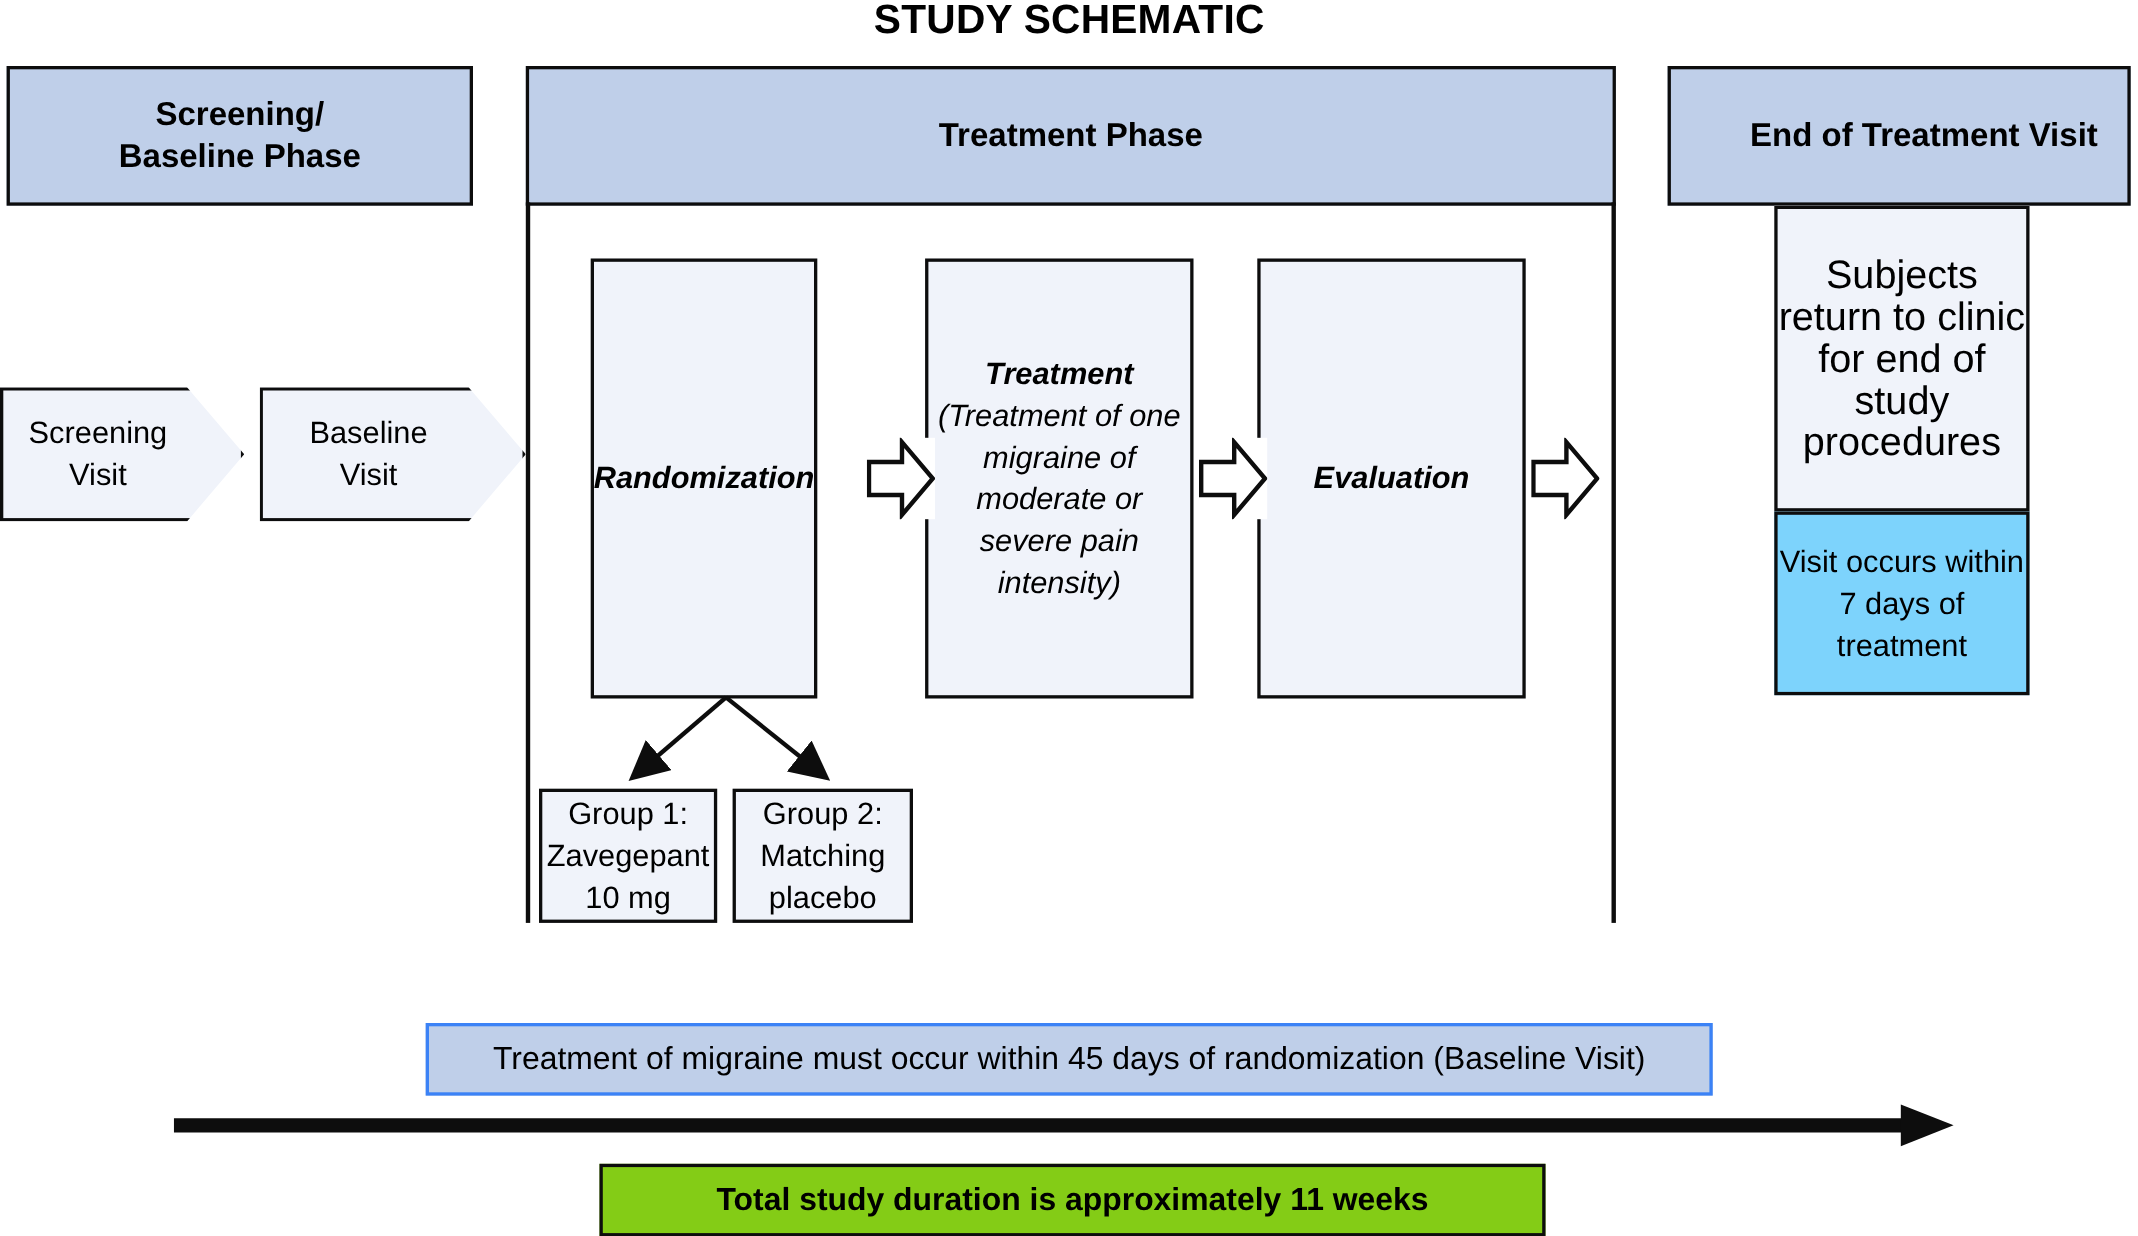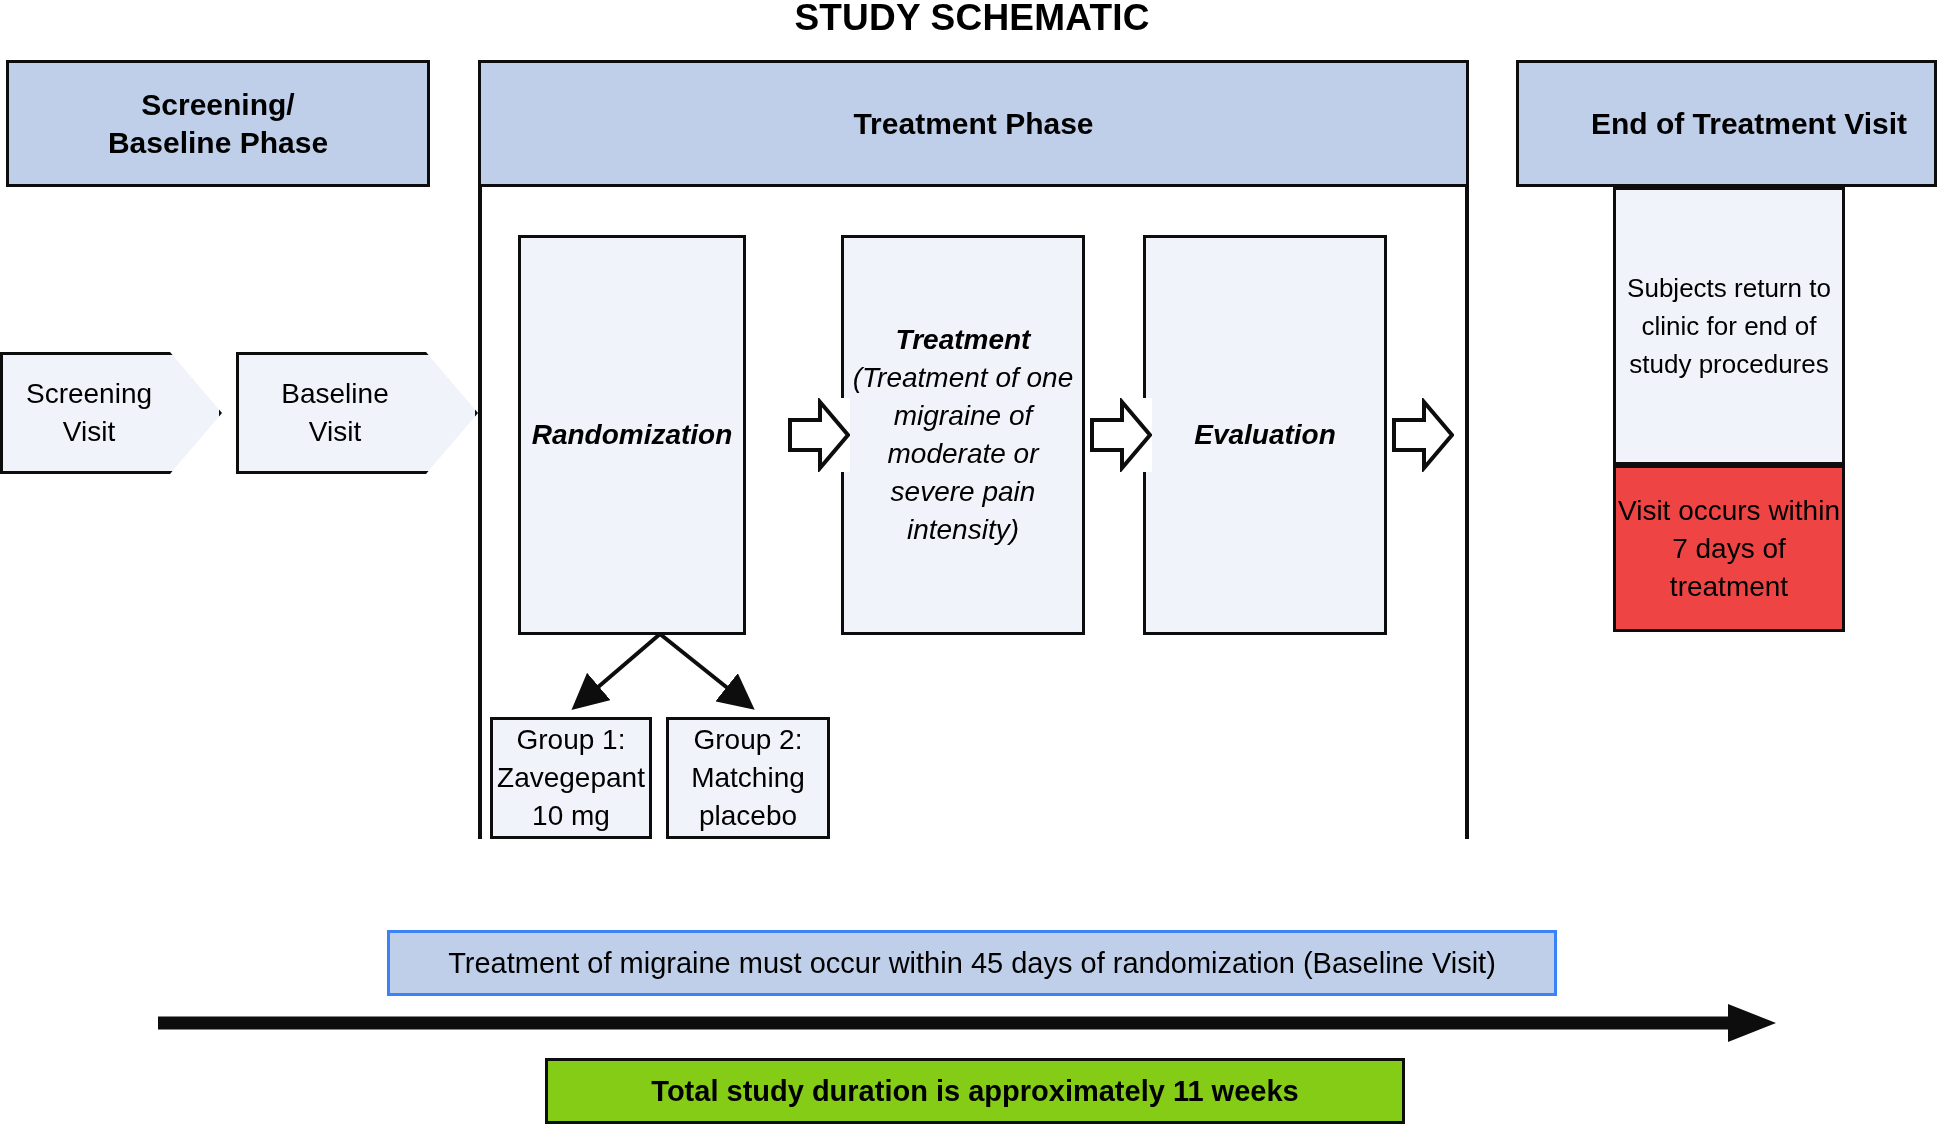--- a/index.html
+++ b/index.html
@@ -78,21 +78,21 @@
     background: #f0f3fa;
     border: 3px solid #0d0d0d;
     display: flex;
     align-items: center;
     justify-content: center;
     text-align: center;
     padding: 0 8px;
   }
   .pb-text { font-size: 28px; line-height: 38px; font-style: italic; }
   .pb-title { font-weight: bold; display: block; }
-  #box-randomization { left: 518px;  top: 235px; width: 228px; height: 400px; }
+  #box-randomization { left: 537px;  top: 235px; width: 206px; height: 400px; }
   #box-treatment     { left: 841px;  top: 235px; width: 244px; height: 400px; }
   #box-evaluation    { left: 1143px; top: 235px; width: 244px; height: 400px; }
 
   
   .block-arrow {
     width: 62px;
     height: 74px;
     background: #ffffff;
   }
   .block-arrow svg { display: block; }
@@ -114,25 +114,25 @@
   #group-1 { left: 490px; top: 717px; width: 162px; height: 122px; }
   #group-2 { left: 666px; top: 717px; width: 164px; height: 122px; }
   #branch-arrows { left: 470px; top: 630px; width: 380px; height: 95px; }
 
   
   #eot-upper {
     left: 1613px; top: 187px; width: 232px; height: 278px;
     background: #f0f3fa;
     border: 3px solid #0d0d0d;
     display: flex; align-items: center; justify-content: center;
-    text-align: center; font-size: 26px; line-height: 38px;
+    text-align: center; font-size: 36px; line-height: 38px;
   }
   #eot-lower {
     left: 1613px; top: 465px; width: 232px; height: 167px;
-    background: #ef4444;
+    background: #7dd3fc;
     border: 3px solid #0d0d0d;
     display: flex; align-items: center; justify-content: center;
     text-align: center; font-size: 28px; line-height: 38px;
   }
 
   
   #bar-45-days {
     left: 387px; top: 930px; width: 1170px; height: 66px;
     background: #bfcfe9;
     border: 3px solid #3b82f6;

